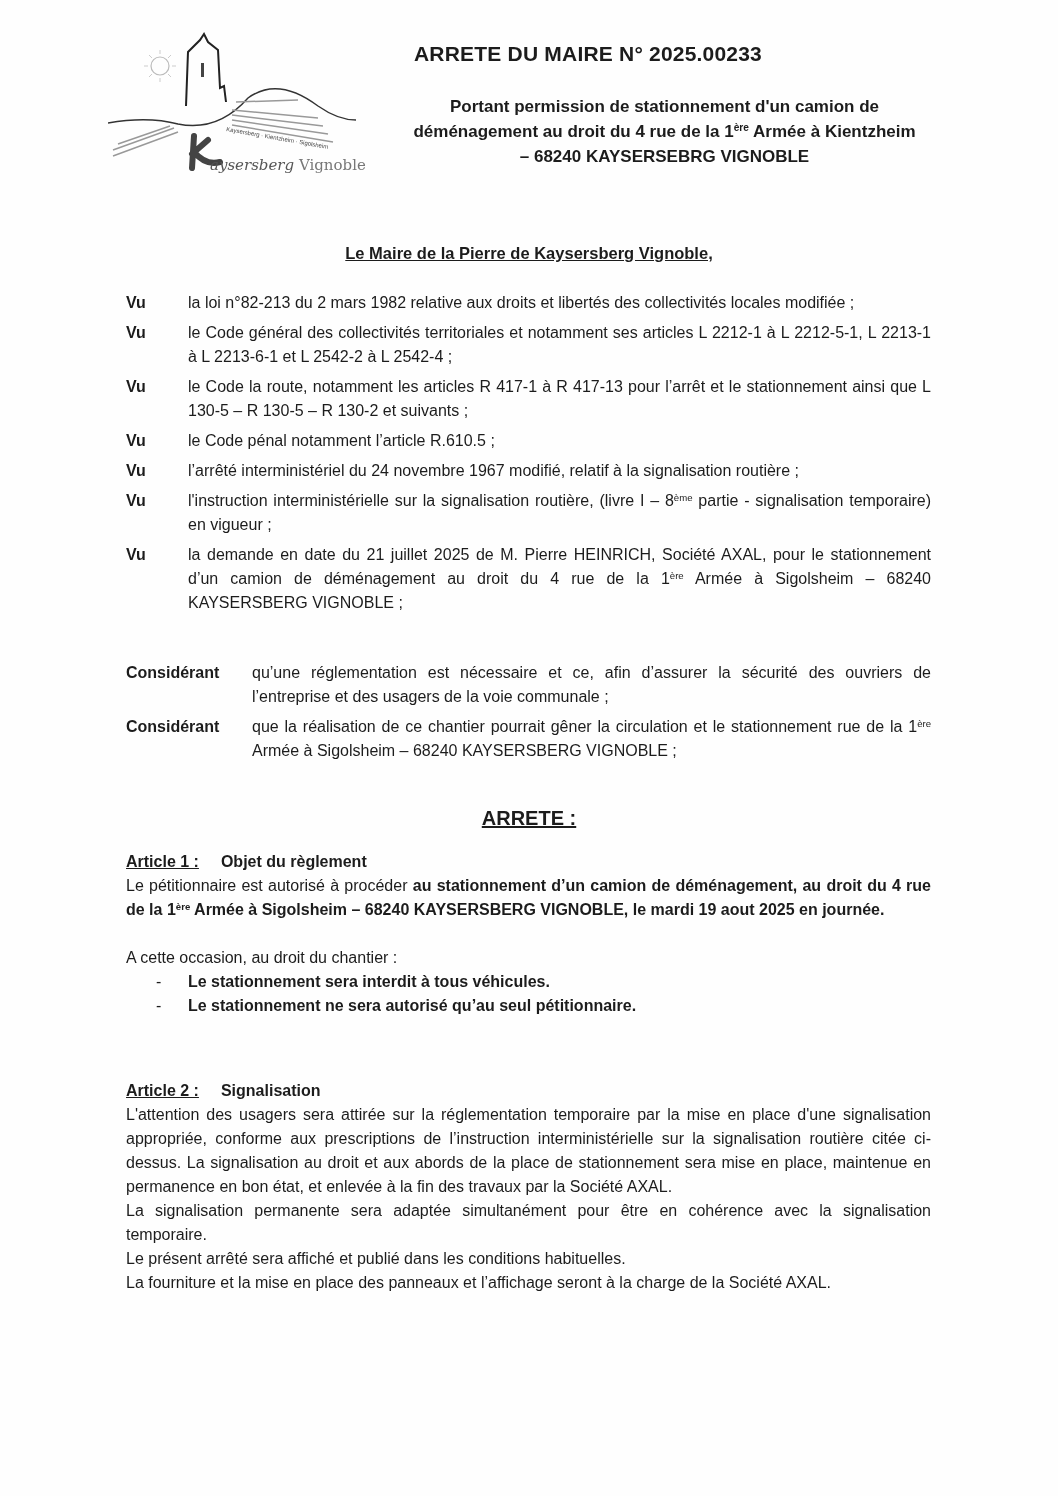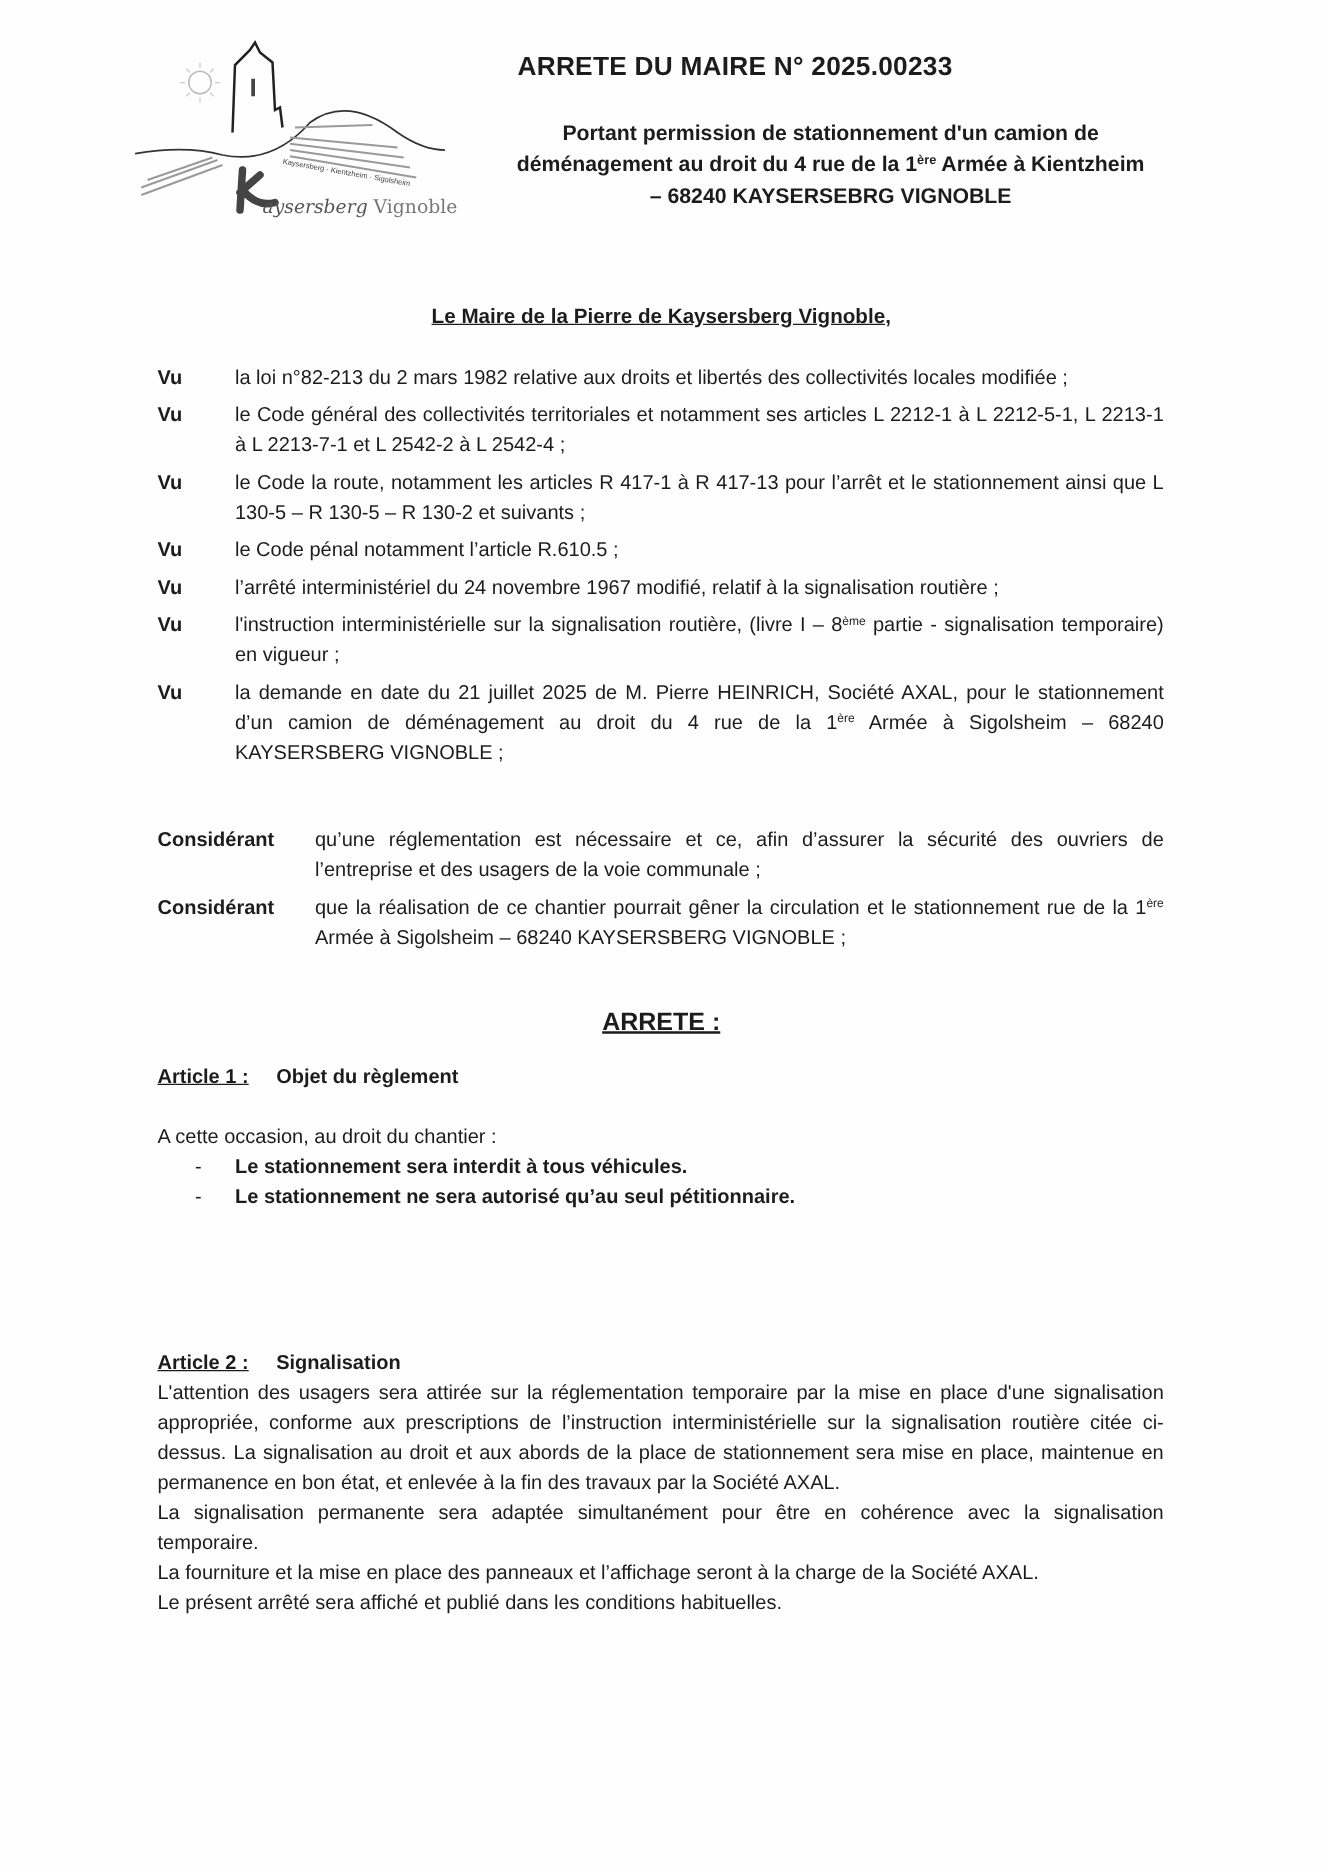--- a/index.html
+++ b/index.html
@@ -101,21 +101,21 @@
 
   <div class="preamble">Le Maire de la Pierre de Kaysersberg Vignoble,</div>
 
   <div class="clause-list" style="top:291px;">
     <div class="clause vu">
       <span class="label">Vu</span>
       <span class="text">la loi n°82-213 du 2 mars 1982 relative aux droits et libertés des collectivités locales modifiée ;</span>
     </div>
     <div class="clause vu">
       <span class="label">Vu</span>
-      <span class="text">le Code général des collectivités territoriales et notamment ses articles L 2212-1 à L 2212-5-1, L 2213-1 à L 2213-7-1 et L 2542-2 à L 2542-4 ;</span>
+      <span class="text">le Code général des collectivités territoriales et notamment ses articles L 2212-1 à L 2212-5-1, L 2213-1 à L 2213-6-1 et L 2542-2 à L 2542-4 ;</span>
     </div>
     <div class="clause vu">
       <span class="label">Vu</span>
       <span class="text">le Code la route, notamment les articles R 417-1 à R 417-13 pour l’arrêt et le stationnement ainsi que L 130-5 – R 130-5 – R 130-2 et suivants ;</span>
     </div>
     <div class="clause vu">
       <span class="label">Vu</span>
       <span class="text">le Code pénal notamment l’article R.610.5 ;</span>
     </div>
     <div class="clause vu">
@@ -142,36 +142,37 @@
       <span class="text"><span>que la réalisation de ce chantier pourrait gêner la circulation et le stationnement rue de la 1</span><sup>ère</sup><span> Armée à Sigolsheim – 68240 KAYSERSBERG VIGNOBLE ;</span></span>
     </div>
   </div>
 
   <div class="decree-heading">ARRETE :</div>
 
   <div class="article" style="top:850px;">
     <div class="article-head">
       <span class="num">Article 1 :</span><span>Objet du règlement</span>
     </div>
+    <p><span>Le pétitionnaire est autorisé à procéder </span><span class="bold">au stationnement d’un camion de déménagement, au droit du 4 rue de la 1</span><sup class="bold">ère</sup><span class="bold"> Armée à Sigolsheim – 68240 KAYSERSBERG VIGNOBLE, le mardi 19 aout 2025 en journée.</span></p>
     <p style="margin-top:24px;">A cette occasion, au droit du chantier :</p>
     <ul class="bullets">
       <li>
           <span class="dash">-</span>
           <span>Le stationnement sera interdit à tous véhicules.</span>
         </li>
       <li>
           <span class="dash">-</span>
           <span>Le stationnement ne sera autorisé qu’au seul pétitionnaire.</span>
         </li>
     </ul>
   </div>
 
   <div class="article" style="top:1079px;">
     <div class="article-head">
       <span class="num">Article 2 :</span><span>Signalisation</span>
     </div>
     <p>L'attention des usagers sera attirée sur la réglementation temporaire par la mise en place d'une signalisation appropriée, conforme aux prescriptions de l’instruction interministérielle sur la signalisation routière citée ci-dessus. La signalisation au droit et aux abords de la place de stationnement sera mise en place, maintenue en permanence en bon état, et enlevée à la fin des travaux par la Société AXAL.</p>
     <p>La signalisation permanente sera adaptée simultanément pour être en cohérence avec la signalisation temporaire.</p>
+    <p>Le présent arrêté sera affiché et publié dans les conditions habituelles.</p>
     <p>La fourniture et la mise en place des panneaux et l’affichage seront à la charge de la Société AXAL.</p>
-    <p>Le présent arrêté sera affiché et publié dans les conditions habituelles.</p>
   </div>
 
 </div>
 
 </body></html>

